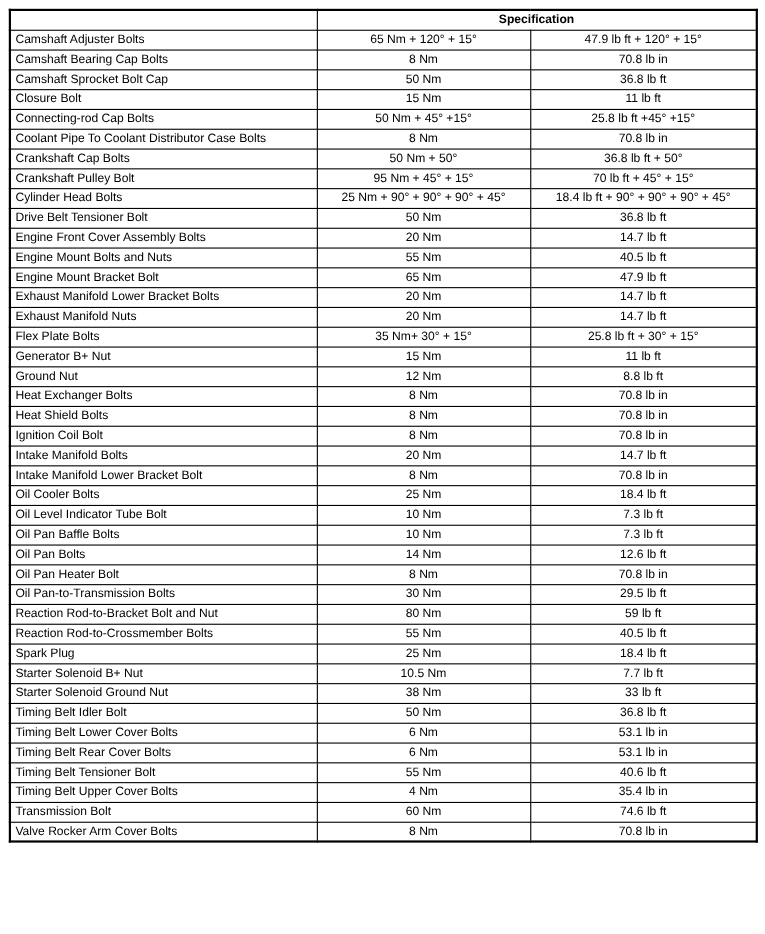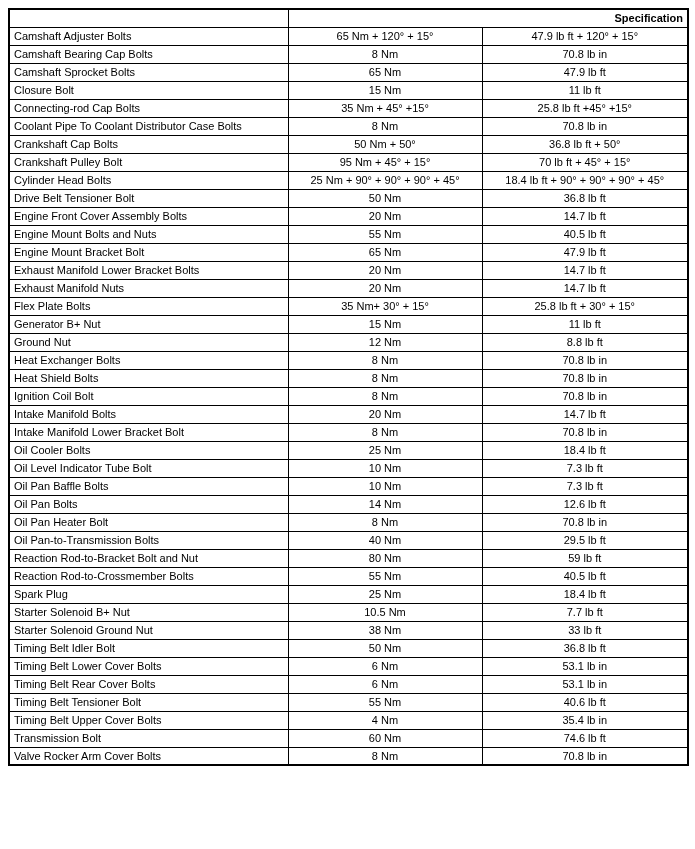--- a/index.html
+++ b/index.html
@@ -21,21 +21,21 @@
   th, td {
     border: 1px solid #000000;
     font-size: 11px;
     height: 18px;
     padding: 1px 4px;
     overflow: hidden;
     white-space: nowrap;
   }
   th {
     font-weight: bold;
-    text-align: right;
+    text-align: center;
     vertical-align: middle;
   }
   td.cell-app { text-align: left; }
   td.cell-val { text-align: center; }
 </style>
 </head>
 <body>
 
 <div class="page">
   <table class="spec-table">
@@ -56,36 +56,36 @@
     <td class="cell-val">65 Nm + 120° + 15°</td>
     <td class="cell-val">47.9 lb ft + 120° + 15°</td>
   </tr>
 
   <tr>
     <td class="cell-app">Camshaft Bearing Cap Bolts</td>
     <td class="cell-val">8 Nm</td>
     <td class="cell-val">70.8 lb in</td>
   </tr>
 
-
-  <tr>
-    <td class="cell-app">Camshaft Sprocket Bolts</td>
-    <td class="cell-val">65 Nm</td>
-    <td class="cell-val">47.9 lb ft</td>
-  </tr>
+  <tr>
+    <td class="cell-app">Camshaft Sprocket Bolt Cap</td>
+    <td class="cell-val">50 Nm</td>
+    <td class="cell-val">36.8 lb ft</td>
+  </tr>
+
 
   <tr>
     <td class="cell-app">Closure Bolt</td>
     <td class="cell-val">15 Nm</td>
     <td class="cell-val">11 lb ft</td>
   </tr>
 
   <tr>
     <td class="cell-app">Connecting-rod Cap Bolts</td>
-    <td class="cell-val">35 Nm + 45° +15°</td>
+    <td class="cell-val">50 Nm + 45° +15°</td>
     <td class="cell-val">25.8 lb ft +45° +15°</td>
   </tr>
 
   <tr>
     <td class="cell-app">Coolant Pipe To Coolant Distributor Case Bolts</td>
     <td class="cell-val">8 Nm</td>
     <td class="cell-val">70.8 lb in</td>
   </tr>
 
   <tr>
@@ -215,21 +215,21 @@
   </tr>
 
   <tr>
     <td class="cell-app">Oil Pan Heater Bolt</td>
     <td class="cell-val">8 Nm</td>
     <td class="cell-val">70.8 lb in</td>
   </tr>
 
   <tr>
     <td class="cell-app">Oil Pan-to-Transmission Bolts</td>
-    <td class="cell-val">40 Nm</td>
+    <td class="cell-val">30 Nm</td>
     <td class="cell-val">29.5 lb ft</td>
   </tr>
 
   <tr>
     <td class="cell-app">Reaction Rod-to-Bracket Bolt and Nut</td>
     <td class="cell-val">80 Nm</td>
     <td class="cell-val">59 lb ft</td>
   </tr>
 
   <tr>

